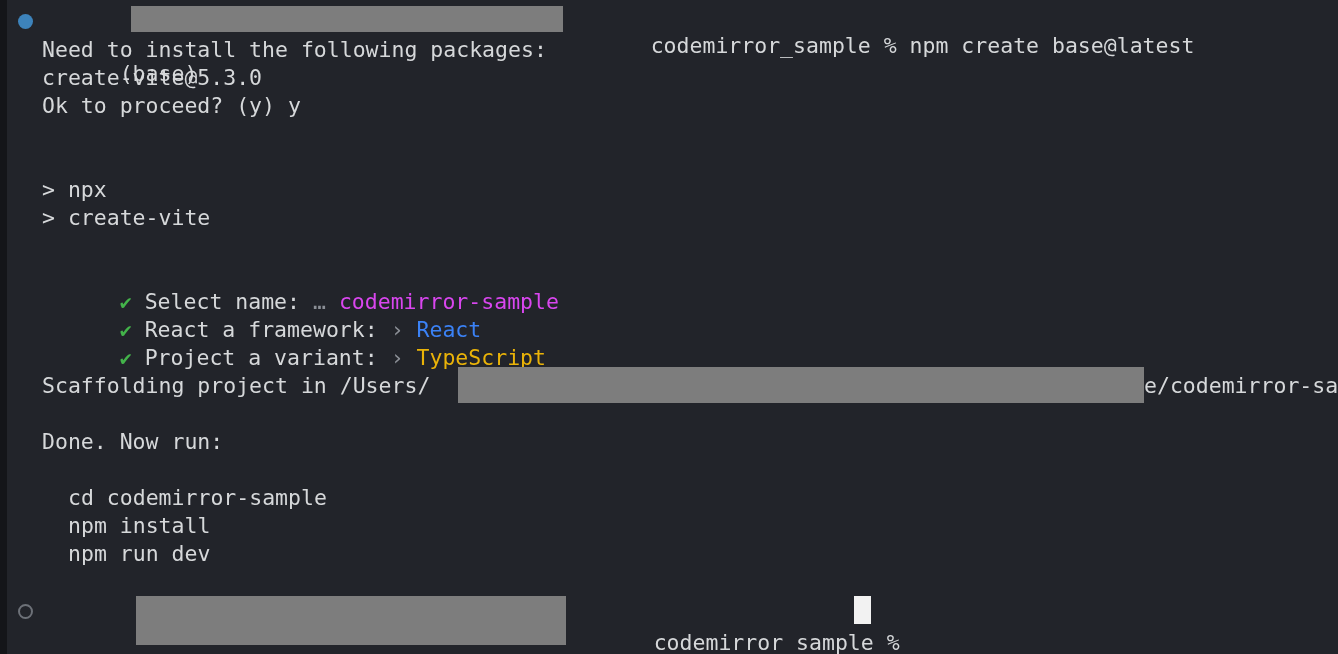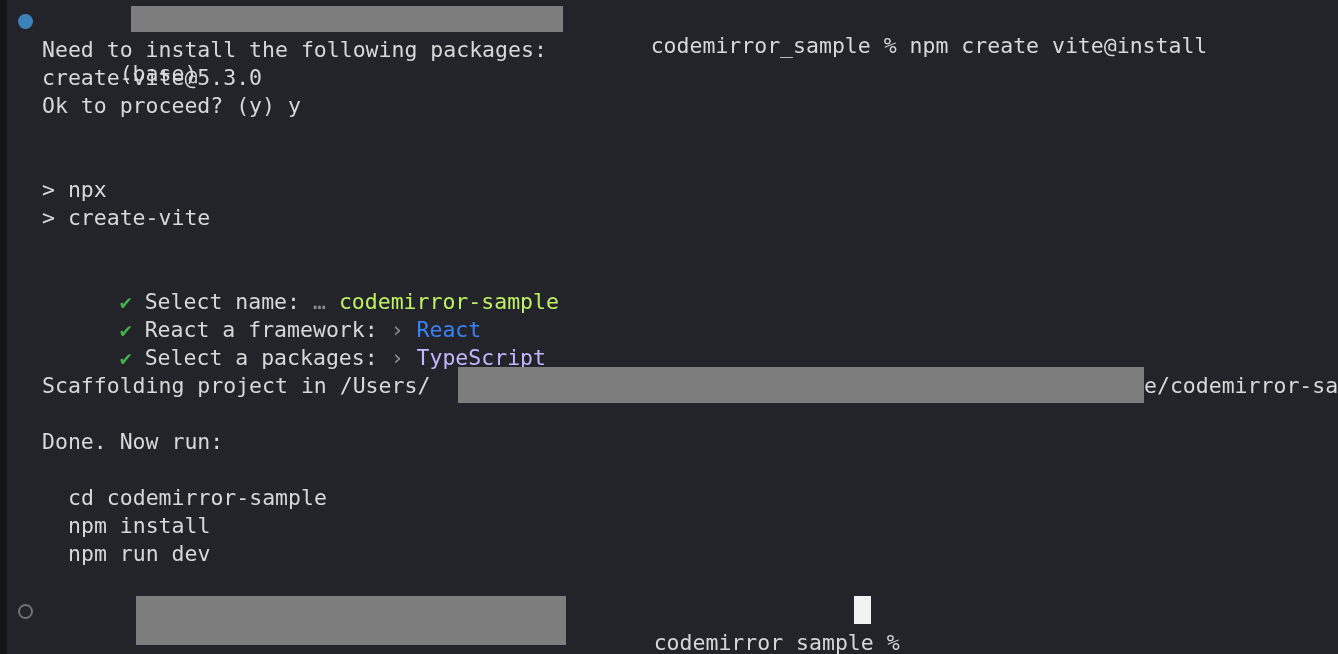--- a/index.html
+++ b/index.html
@@ -50,22 +50,22 @@
     font-size: 21.5px;
     letter-spacing: 0px;
     color: #d6d8da;
   }
   .ind-1  { padding-left: 42px; }
   .ind-2  { padding-left: 68px; }
 
   .dim     { color: #8b8f96; }
   .green   { color: #43b34a; }
   .cyan    { color: #3b82f6; }
-  .blue    { color: #c4b5fd; }
-  .white   { color: #bef264; text-align: center; }
+  .blue    { color: #eab308; }
+  .white   { color: #d946ef; text-align: center; }
 
   
   .dot-filled {
     position: absolute;
     left: 18px;
     width: 15px;
     height: 15px;
     border-radius: 50%;
     background: #3d83bb;
   }
@@ -101,21 +101,21 @@
   <div class="edge-strip"></div>
 
   <div class="screen">
 
     <div class="line" style="top:4px;">
       <span class="dot-filled" style="top:10px;"></span>
       <span style="padding-left:42px;">(base)</span>
     </div>
     <div class="redact" style="left:131px; top:6px; width:432px; height:26px;"></div>
     <div class="line" style="top:4px; left:573px; width:800px; padding-left:0;">
-      <span>codemirror_sample</span><span> </span><span>%</span><span> </span><span>npm create vite@install</span>
+      <span>codemirror_sample</span><span> </span><span>%</span><span> </span><span>npm create base@latest</span>
     </div>
 
     <div class="line ind-1" style="top:36px;">Need to install the following packages:</div>
 
     <div class="line ind-1" style="top:64px;">create-vite@5.3.0</div>
 
     <div class="line ind-1" style="top:92px;">Ok to proceed? (y) y</div>
 
     <div class="line ind-1" style="top:176px;">&gt; npx</div>
 
@@ -123,21 +123,21 @@
 
     <div class="line ind-1" style="top:260px;">
       <span class="green checkmark">✔</span><span> </span><span>Select name:</span><span> </span><span class="dim">…</span><span> </span><span class="white">codemirror-sample</span>
     </div>
 
     <div class="line ind-1" style="top:288px;">
       <span class="green checkmark">✔</span><span> </span><span>React a framework:</span><span> </span><span class="dim">›</span><span> </span><span class="cyan">React</span>
     </div>
 
     <div class="line ind-1" style="top:316px;">
-      <span class="green checkmark">✔</span><span> </span><span>Select a packages:</span><span> </span><span class="dim">›</span><span> </span><span class="blue">TypeScript</span>
+      <span class="green checkmark">✔</span><span> </span><span>Project a variant:</span><span> </span><span class="dim">›</span><span> </span><span class="blue">TypeScript</span>
     </div>
 
     <div class="line ind-1" style="top:372px;">Scaffolding project in /Users/</div>
     <div class="redact" style="left:458px; top:367px; width:686px; height:36px;"></div>
     <div class="line" style="top:372px; left:1144px; width:400px; padding-left:0;">e/codemirror-sa</div>
 
     <div class="line ind-1" style="top:428px;">Done. Now run:</div>
 
     <div class="line ind-2" style="top:484px;">cd codemirror-sample</div>
     <div class="line ind-2" style="top:512px;">npm install</div>

